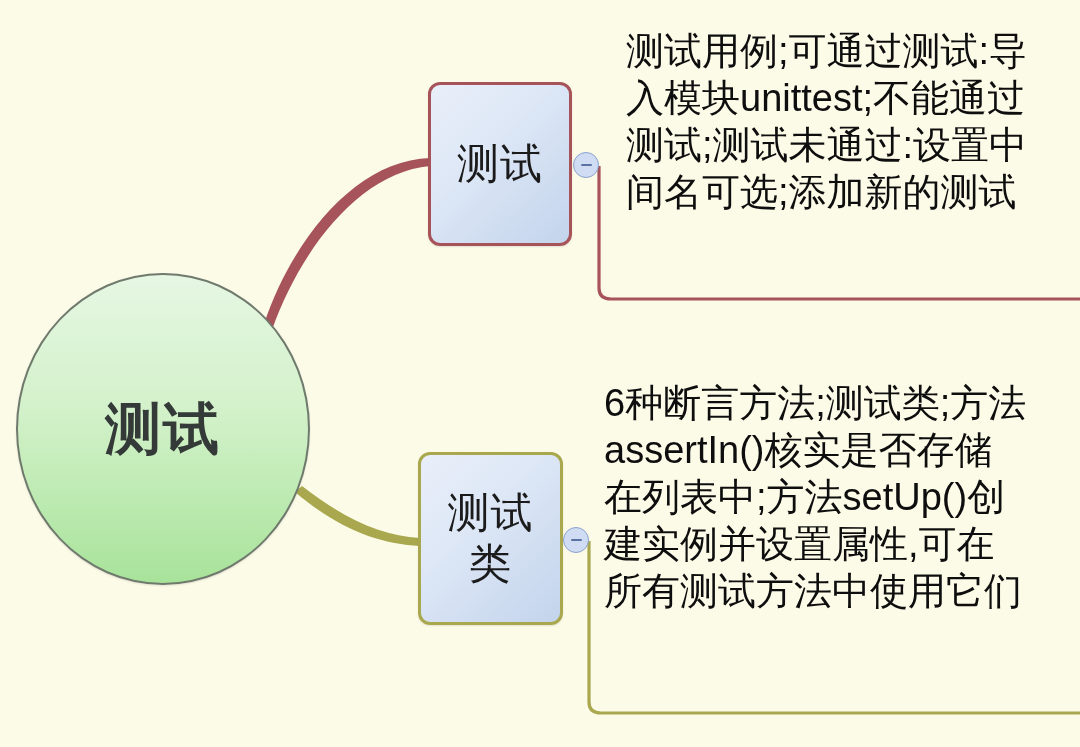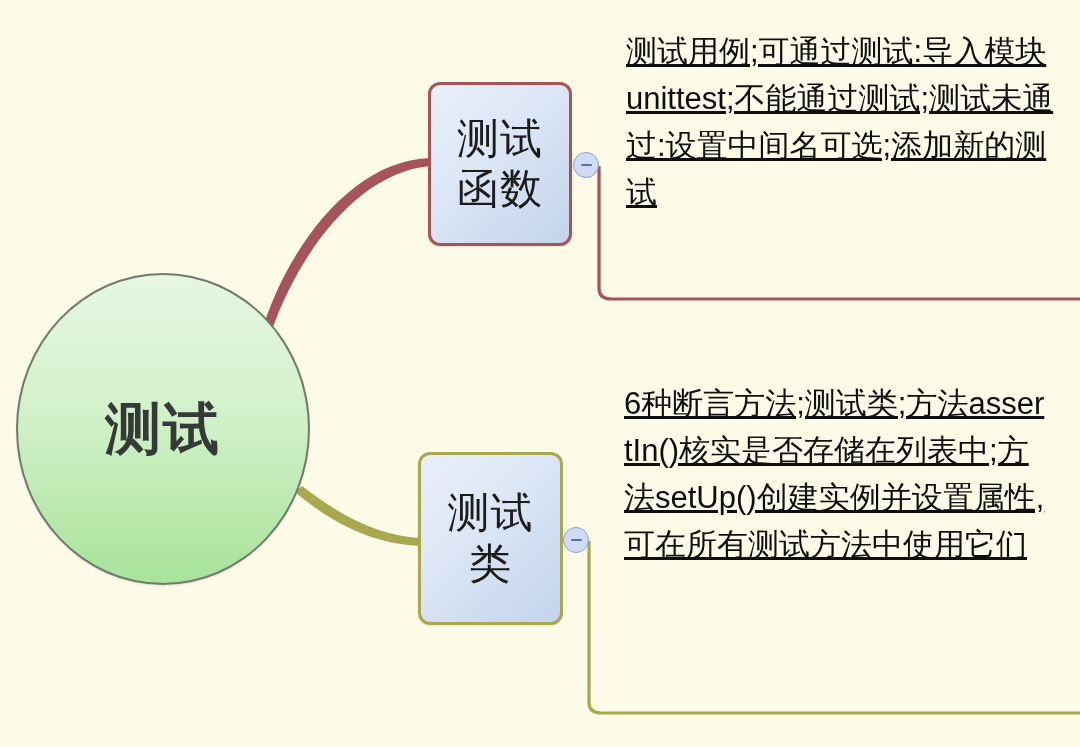--- a/index.html
+++ b/index.html
@@ -110,34 +110,33 @@
     height: 2px;
     background: #5b73a3;
     border-radius: 1px;
   }
   #toggle-1 { left: 573px; top: 152px; }
   #toggle-2 { left: 563px; top: 527px; }
 
   
   .leaf-text {
     position: absolute;
-    font-size: 31px;
+    font-size: 38px;
     line-height: 47px;
     color: #0e0e0e;
     letter-spacing: 0px;
     word-break: break-all;
-    text-decoration: underline;
   }
   #leaf-1 {
     left: 626px;
     top: 28px;
     width: 430px;
   }
   #leaf-2 {
-    left: 624px;
+    left: 604px;
     top: 380px;
     width: 424px;
   }
 </style>
 </head>
 <body>
 
 <div id="canvas">
 
   <svg id="edges" viewBox="0 0 1080 747" xmlns="http://www.w3.org/2000/svg">
@@ -153,21 +152,20 @@
 
   <div class="root-node">
     <div class="root-label">
       <div>测试</div>
     </div>
   </div>
 
   <div class="branch-node" id="branch-1">
     <div class="branch-label">
       <div>测试</div>
-      <div>函数</div>
     </div>
   </div>
 
   <div class="collapse-toggle" id="toggle-1">
     <span class="sign"></span>
   </div>
 
   <div class="leaf-text" id="leaf-1">测试用例;可通过测试:导入模块unittest;不能通过测试;测试未通过:设置中间名可选;添加新的测试</div>
 
   <div class="branch-node" id="branch-2">

